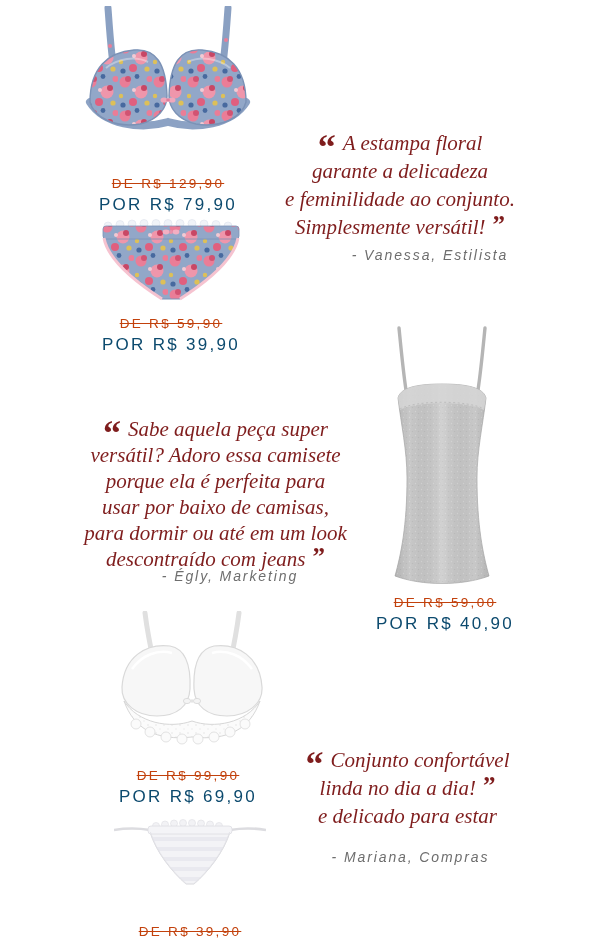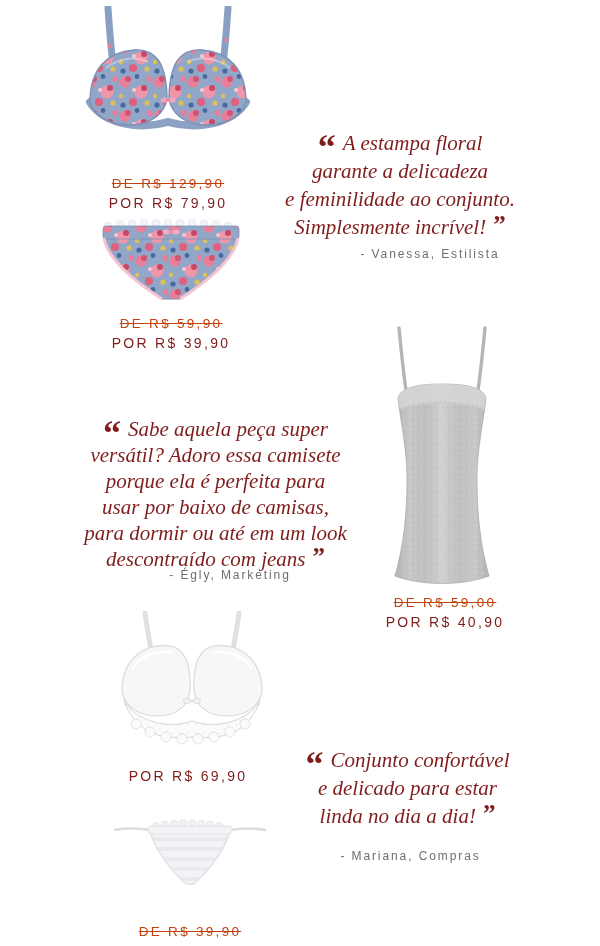--- a/index.html
+++ b/index.html
@@ -16,23 +16,23 @@
   .price-block{text-align:center;}
   .old-price{
     font-size:13.5px;
     letter-spacing:2.3px;
     color:#c2410c;
     text-decoration:line-through;
     margin-bottom:4px;
     white-space:nowrap;
   }
   .new-price{
-    font-size:14px;
+    font-size:17px;
     letter-spacing:2.3px;
-    color:#7f1d1d;
+    color:#0c4a6e;
     white-space:nowrap;
   }
 
   
   .quote{
     display:flex;flex-direction:column;align-items:center;
     font-family:"Liberation Serif", serif;
     font-style:italic;
     color:#7f1d1d;
   }
@@ -52,25 +52,26 @@
     position:relative;top:9px;
     margin-right:9px;
     letter-spacing:-2px;
   }
   .qmark.close{
     font-size:25px;
     position:relative;top:-1px;
     margin-left:7px;
   }
   .attribution{
-    font-size:12px;
+    font-size:14px;
     letter-spacing:1.9px;
     color:#6e6e6e;
     text-align:center;
     white-space:nowrap;
+    font-style:italic;
   }
 
   svg{display:block;}
 </style>
 </head>
 <body>
 
 <div id="canvas">
 
   <svg width="0" height="0" style="position:absolute" aria-hidden="true">
@@ -133,21 +134,21 @@
 
   <div class="abs price-block" style="left:58px;top:176px;width:220px">
     <div class="old-price">DE R$ 129,90</div>
     <div class="new-price">POR R$ 79,90</div>
   </div>
 
   <div class="abs quote q1" style="left:260px;top:129px;width:280px">
     <div class="qline"><span class="qmark open">“</span><span>A estampa floral</span></div>
     <div class="qline">garante a delicadeza</div>
     <div class="qline">e feminilidade ao conjunto.</div>
-    <div class="qline"><span>Simplesmente incrível!</span><span class="qmark close">”</span></div>
+    <div class="qline"><span>Simplesmente versátil!</span><span class="qmark close">”</span></div>
   </div>
   <div class="abs attribution" style="left:295px;top:247px;width:270px">- Vanessa, Estilista</div>
 
   <svg class="abs" style="left:100px;top:219px" width="142" height="86" viewBox="0 0 142 86">
     <g fill="#f0f3f8" stroke="#dde3ec" stroke-width="0.6">
       <circle cx="8" cy="7" r="4"></circle>
         <circle cx="20" cy="5.5" r="4"></circle>
         <circle cx="32" cy="5" r="4"></circle>
       <circle cx="44" cy="4.5" r="4"></circle>
         <circle cx="56" cy="4.5" r="4"></circle>
@@ -213,27 +214,28 @@
     <path d="M 8,76 C 10,46 32,32 56,35 C 72,38 77,54 76,78 C 75,95 63,105 43,105 C 23,105 7,93 8,76 Z" fill="#f7f7f7" stroke="#d9d9d9" stroke-width="1.2"></path>
     <path d="M 148,76 C 146,46 124,32 100,35 C 84,38 79,54 80,78 C 81,95 93,105 113,105 C 133,105 149,93 148,76 Z" fill="#f7f7f7" stroke="#d9d9d9" stroke-width="1.2"></path>
     <path d="M 18,58 C 28,44 44,38 58,42" fill="none" stroke="#ffffff" stroke-width="2.5"></path>
     <path d="M 138,58 C 128,44 112,38 98,42" fill="none" stroke="#ffffff" stroke-width="2.5"></path>
     <ellipse cx="73" cy="90" rx="3.6" ry="2.6" fill="#f4f4f4" stroke="#d5d5d5" stroke-width="0.8"></ellipse>
     <ellipse cx="83" cy="90" rx="3.6" ry="2.6" fill="#f4f4f4" stroke="#d5d5d5" stroke-width="0.8"></ellipse>
     <circle cx="78" cy="90" r="1.8" fill="#e4e4e4"></circle>
   </svg>
 
   <div class="abs price-block" style="left:78px;top:768px;width:220px">
+    <div class="old-price">DE R$ 99,90</div>
     <div class="new-price">POR R$ 69,90</div>
   </div>
 
   <div class="abs quote q3" style="left:295px;top:746px;width:225px">
     <div class="qline"><span class="qmark open">“</span><span>Conjunto confortável</span></div>
+    <div class="qline"><span>linda no dia a dia!</span><span class="qmark close">”</span></div>
     <div class="qline">e delicado para estar</div>
-    <div class="qline"><span>linda no dia a dia!</span><span class="qmark close">”</span></div>
   </div>
   <div class="abs attribution" style="left:278px;top:849px;width:265px">- Mariana, Compras</div>
 
   <svg class="abs" style="left:114px;top:814px" width="152" height="84" viewBox="0 0 152 84">
     <defs>
       <clipPath id="wpClip">
           <path d="M 36,18 L 116,18 C 110,38 94,58 80,70 L 72,70 C 58,58 42,38 36,18 Z"></path>
         </clipPath>
     </defs>
     <path d="M 0,16 C 12,14 24,14 36,16" fill="none" stroke="#dcdce0" stroke-width="2.6"></path>

